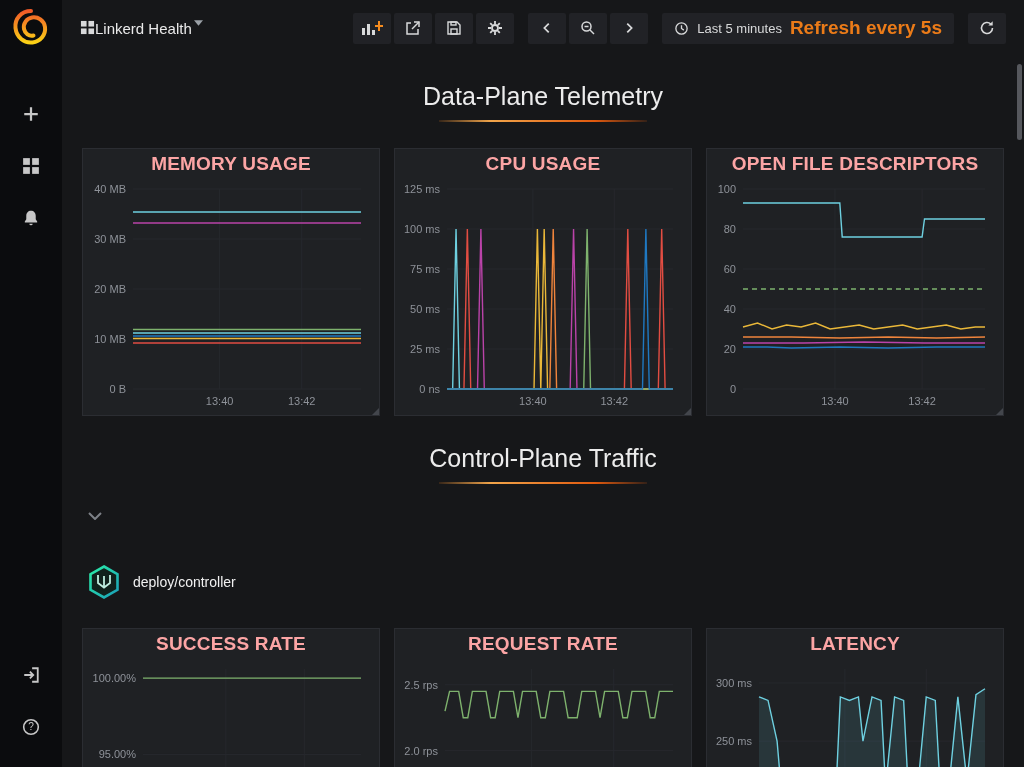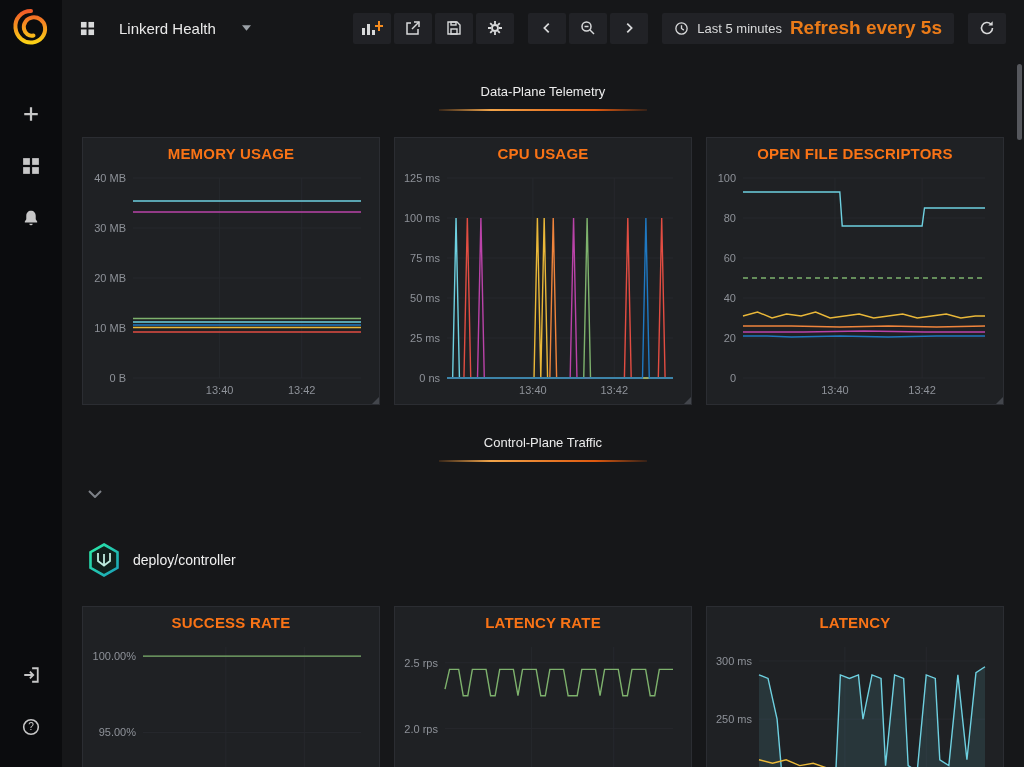--- a/index.html
+++ b/index.html
@@ -11,41 +11,41 @@
   .sidebar{width:62px;background:#0b0c0e;display:flex;flex-direction:column;align-items:center;padding:8px 0 14px;flex-shrink:0}
   .logo{width:40px;height:40px;margin-bottom:40px;cursor:pointer}
   .side-icon{width:26px;height:26px;margin:13px 0;display:flex;align-items:center;justify-content:center;color:#b5b5b5;cursor:pointer}
   .side-spacer{flex:1}
 
   
   .main{flex:1;display:flex;flex-direction:column;position:relative;min-width:0}
 
   
   .navbar{height:56px;display:flex;align-items:center;padding:0 18px;flex-shrink:0}
-  .nav-left{display:flex;align-items:center;gap:24px}
+  .nav-left{display:flex;align-items:flex-start;gap:0}
   .nav-title{font-size:15px;font-weight:500;color:#eaeaea;cursor:pointer}
   .caret{margin-left:2px;cursor:pointer;display:flex}
   .nav-right{margin-left:auto;display:flex;align-items:flex-start;gap:14px}
   .btn-group{display:flex;gap:3px}
   .nav-btn{width:38px;height:31px;background:#212226;border-radius:2px;display:flex;align-items:center;justify-content:center;cursor:pointer}
   .timepicker{height:31px;background:#212226;border-radius:2px;display:flex;align-items:center;gap:8px;padding:0 12px;cursor:pointer}
   .time-label{font-size:13px;color:#d8d9da}
   .refresh-label{font-size:19px;font-weight:700;color:#eb7b18}
 
   
   .content{flex:1;padding:8px 20px 0;position:relative;overflow:hidden}
   .scrollbar{position:absolute;top:8px;right:2px;width:5px;height:76px;background:#56585d;border-radius:3px;cursor:pointer}
 
   .row-title{text-align:center;margin-top:18px;margin-bottom:26px;cursor:pointer}
-  .row-title .rt-text{font-size:13px;font-weight:500;color:#ececec}
+  .row-title .rt-text{font-size:25px;font-weight:500;color:#ececec}
   .rt-underline{height:2px;width:208px;margin:9px auto 0;background:linear-gradient(90deg,rgba(235,123,24,.15),#f2a54a 25%,#e0590e 75%,rgba(224,89,14,.15))}
 
   .panels-row{display:flex;gap:14px;margin-bottom:28px}
   .panel{flex:1;background:#1f2124;border:1px solid #2b2d32;position:relative;height:268px;min-width:0}
-  .panel-title{height:30px;display:flex;align-items:center;justify-content:center;font-size:15px;font-weight:700;color:#f97316;letter-spacing:.2px;cursor:pointer}
+  .panel-title{height:30px;display:flex;align-items:center;justify-content:center;font-size:19px;font-weight:700;color:#fca5a5;letter-spacing:.2px;cursor:pointer}
   .chart{position:absolute;top:30px;left:4px;right:4px;bottom:4px;cursor:crosshair}
   .resize-handle{position:absolute;right:0;bottom:0;width:0;height:0;border-left:7px solid transparent;border-bottom:7px solid #43464c;cursor:nwse-resize}
 
   .collapse-chevron{margin:28px 0 0 6px;width:18px;height:14px;color:#7d8187;cursor:pointer;display:flex}
   .deploy-row{display:flex;align-items:center;gap:11px;margin:38px 0 28px;padding-left:4px}
   .deploy-label{font-size:14px;color:#f1f1f1}
   .linkerd-logo{width:36px;height:36px}
 </style>
 </head>
 <body>
@@ -325,21 +325,21 @@
                 <text x="49" y="99.4961832061068" text-anchor="end" fill="#8e9299" font-size="11" font-family="Liberation Sans, sans-serif">95.00%</text>
                 <line x1="56" y1="19.160305343511375" x2="274" y2="19.160305343511375" stroke="#26282d"></line>
                 <text x="49" y="23.160305343511375" text-anchor="end" fill="#8e9299" font-size="11" font-family="Liberation Sans, sans-serif">100.00%</text>
                 <text x="138.84" y="226" text-anchor="middle" fill="#8e9299" font-size="11" font-family="Liberation Sans, sans-serif">13:40</text>
                 <text x="217.32" y="226" text-anchor="middle" fill="#8e9299" font-size="11" font-family="Liberation Sans, sans-serif">13:42</text>
                 <polyline points="56,19.160305343511375 274,19.160305343511375" fill="none" stroke="#7EB26D" stroke-width="1.4"></polyline>
               </svg></div>
 
         </section>
         <section class="panel">
-          <header class="panel-title">LATENCY RATE</header>
+          <header class="panel-title">REQUEST RATE</header>
           <div class="chart"><svg width="288" height="232">
                 <line x1="132.64" y1="10" x2="132.64" y2="210" stroke="#26282d"></line>
                 <line x1="214.72" y1="10" x2="214.72" y2="210" stroke="#26282d"></line>
                 <line x1="46" y1="157.3684210526316" x2="274" y2="157.3684210526316" stroke="#26282d"></line>
                 <text x="39" y="161.3684210526316" text-anchor="end" fill="#8e9299" font-size="11" font-family="Liberation Sans, sans-serif">1.5 rps</text>
                 <line x1="46" y1="91.57894736842107" x2="274" y2="91.57894736842107" stroke="#26282d"></line>
                 <text x="39" y="95.57894736842107" text-anchor="end" fill="#8e9299" font-size="11" font-family="Liberation Sans, sans-serif">2.0 rps</text>
                 <line x1="46" y1="25.78947368421053" x2="274" y2="25.78947368421053" stroke="#26282d"></line>
                 <text x="39" y="29.78947368421053" text-anchor="end" fill="#8e9299" font-size="11" font-family="Liberation Sans, sans-serif">2.5 rps</text>
                 <text x="132.64" y="226" text-anchor="middle" fill="#8e9299" font-size="11" font-family="Liberation Sans, sans-serif">13:40</text>

